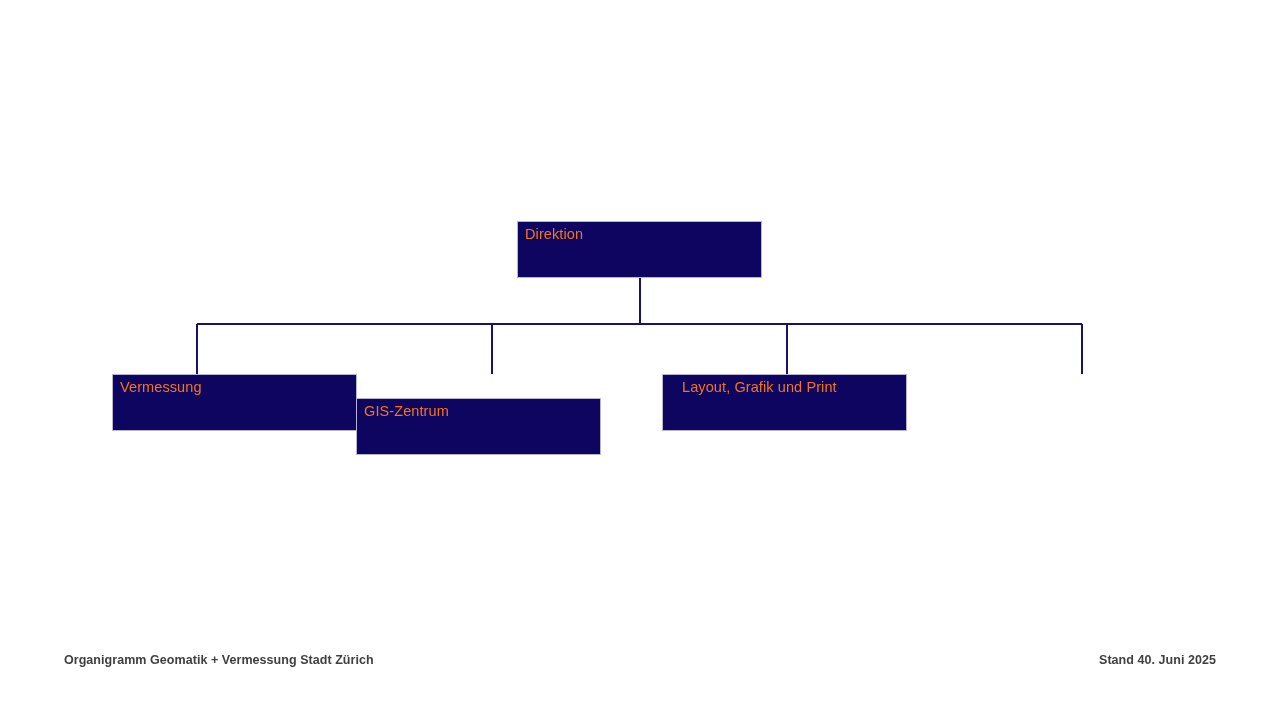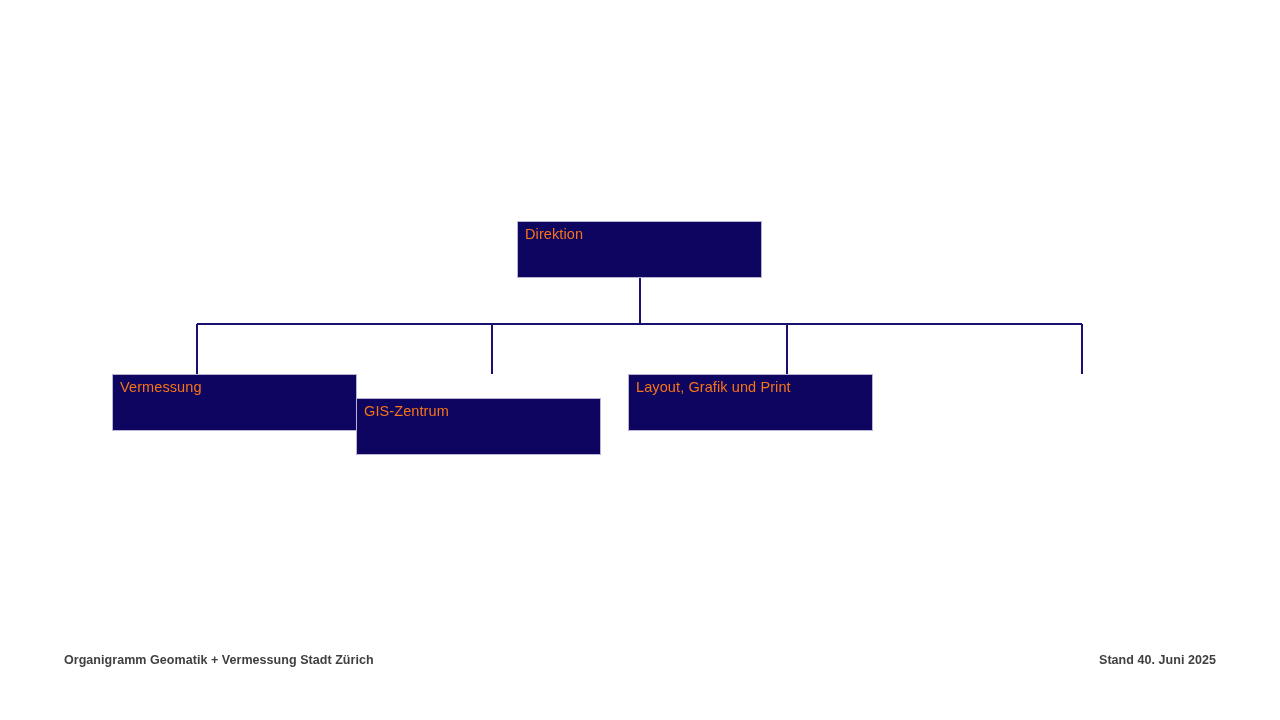--- a/index.html
+++ b/index.html
@@ -49,21 +49,21 @@
     font-weight: 400;
     line-height: 1.1;
     letter-spacing: 0.1px;
     padding: 5px 0 0 7px;
     white-space: nowrap;
   }
 
   #box-root      { left: 517px; top: 221px; }
   #box-child-0   { left: 74px;  top: 374px; margin-left: 38px; }
   #box-child-1   { left: 356px; top: 374px; margin-top: 24px; }
-  #box-child-2   { left: 628px; top: 374px; }
+  #box-child-2   { left: 662px; top: 374px; padding-left: 12px; }
   #box-child-3   { left: 960px; top: 374px; }
 
   
   .footer-text {
     position: absolute;
     top: 653px;
     color: #404040;
     font-family: "Liberation Sans", sans-serif;
     font-size: 12.5px;
     font-weight: bold;

